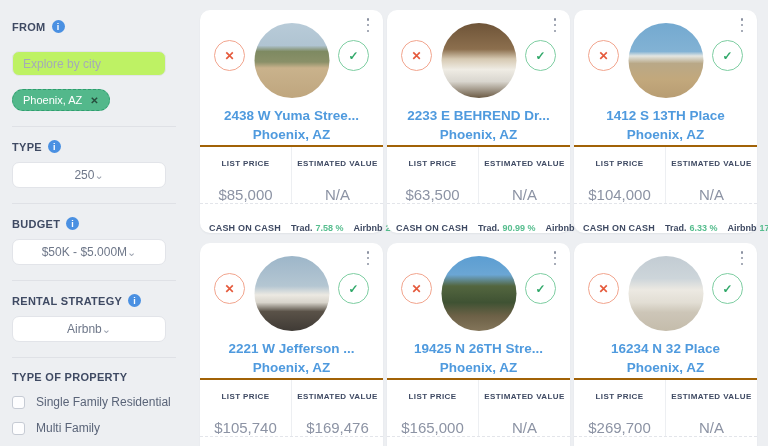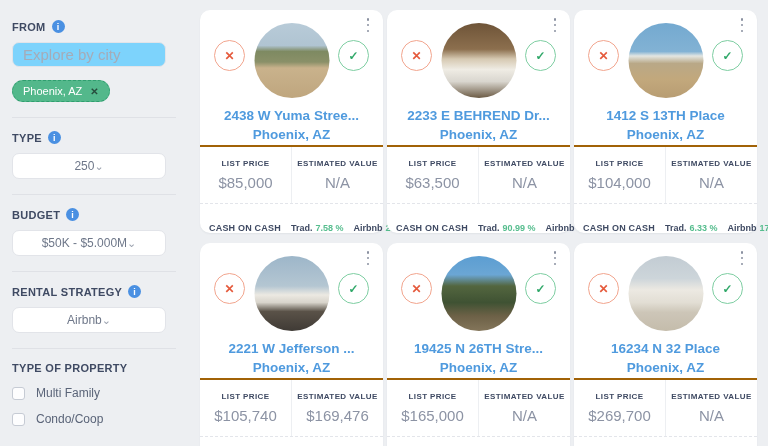--- a/index.html
+++ b/index.html
@@ -14,23 +14,23 @@
   
   .sidebar { position:absolute; left:12px; top:0; width:166px; }
   .side-label { display:flex; align-items:center; gap:6px; font-size:11px; font-weight:700; letter-spacing:.3px; color:#3f4a63; }
   .info-icon {
     width:13px; height:13px; border-radius:50%; background:#4a90e2; color:#fff;
     font-size:9px; font-weight:700; font-style:normal; display:inline-flex;
     align-items:center; justify-content:center; cursor:pointer;
   }
   .mt12{margin-top:20px;} .mt14{margin-top:13px;}
   .text-input {
-    width:154px; height:25px; margin-top:9px; background:#7dd3fc;
+    width:154px; height:25px; margin-top:18px; background:#bef264;
     border:1px solid #e2e4e9; border-radius:7px; padding:0 10px;
-    font-size:15px; color:#3f4a63; font-family:"Liberation Sans", sans-serif; outline:none;
+    font-size:12px; color:#3f4a63; font-family:"Liberation Sans", sans-serif; outline:none;
   }
   .text-input::placeholder { color:#a5abb8; }
   .tag {
     display:inline-flex; align-items:center; gap:8px; margin-top:13px;
     background:#53b88b; border:1px dashed #2f9e6f; border-radius:12px;
     padding:4px 10px; font-size:11px; color:#fff; cursor:pointer;
   }
   .tag-x { color:#274d3d; font-size:10px; font-weight:700; cursor:pointer; }
   .divider { border:none; border-top:1px solid #dfe1e6; margin:15px 2px 0 0; }
   .select {
@@ -79,21 +79,21 @@
   .photo-6 { background:linear-gradient(180deg,#c2ccd3 0%,#cdd5da 30%,#ece9e2 45%,#e2ded4 62%,#cdc6b8 75%,#c4bcab 100%); }
   .addr { position:absolute; top:96px; left:0; right:0; text-align:center;
     font-size:13.5px; font-weight:700; color:#4f9ade; line-height:19px; cursor:pointer; }
   .pricebar {
     position:absolute; top:135px; left:0; right:0; height:58px;
     border-top:2px solid #a16207; display:flex;
   }
   .price-col { flex:1; display:flex; flex-direction:column; align-items:center; padding-top:12px; }
   .price-col + .price-col { border-left:1px solid #edeff2; }
   .price-label { font-size:8px; font-weight:700; letter-spacing:.4px; color:#3f4a63; }
-  .price-value { font-size:15px; color:#8c93a4; margin-top:6px; }
+  .price-value { font-size:15px; color:#8c93a4; margin-top:18px; }
   .cocbar {
     position:absolute; top:193px; left:0; right:0; height:30px;
     border-top:1px dashed #e3e5ea; display:flex; align-items:flex-end;
     padding:0 9px; font-size:9px; white-space:nowrap;
   }
   .coc-title { font-weight:700; color:#3f4a63; letter-spacing:.2px; }
   .coc-key { font-weight:700; color:#3f4a63; margin-left:10px; }
   .coc-val { color:#56bd8e; margin-left:3px; font-weight:600; }
 </style>
 </head>
@@ -145,20 +145,24 @@
   </div>
 
   <hr class="divider">
 
   <div class="side-label mt14">
     <span>TYPE OF PROPERTY</span>
   </div>
   <div class="checks">
     <div class="check-row">
       <span class="checkbox"></span>
+      <span class="check-label">Single Family Residential</span>
+    </div>
+    <div class="check-row">
+      <span class="checkbox"></span>
       <span class="check-label">Multi Family</span>
     </div>
     <div class="check-row">
       <span class="checkbox"></span>
       <span class="check-label">Condo/Coop</span>
     </div>
 
   </div>
 </aside>
 

